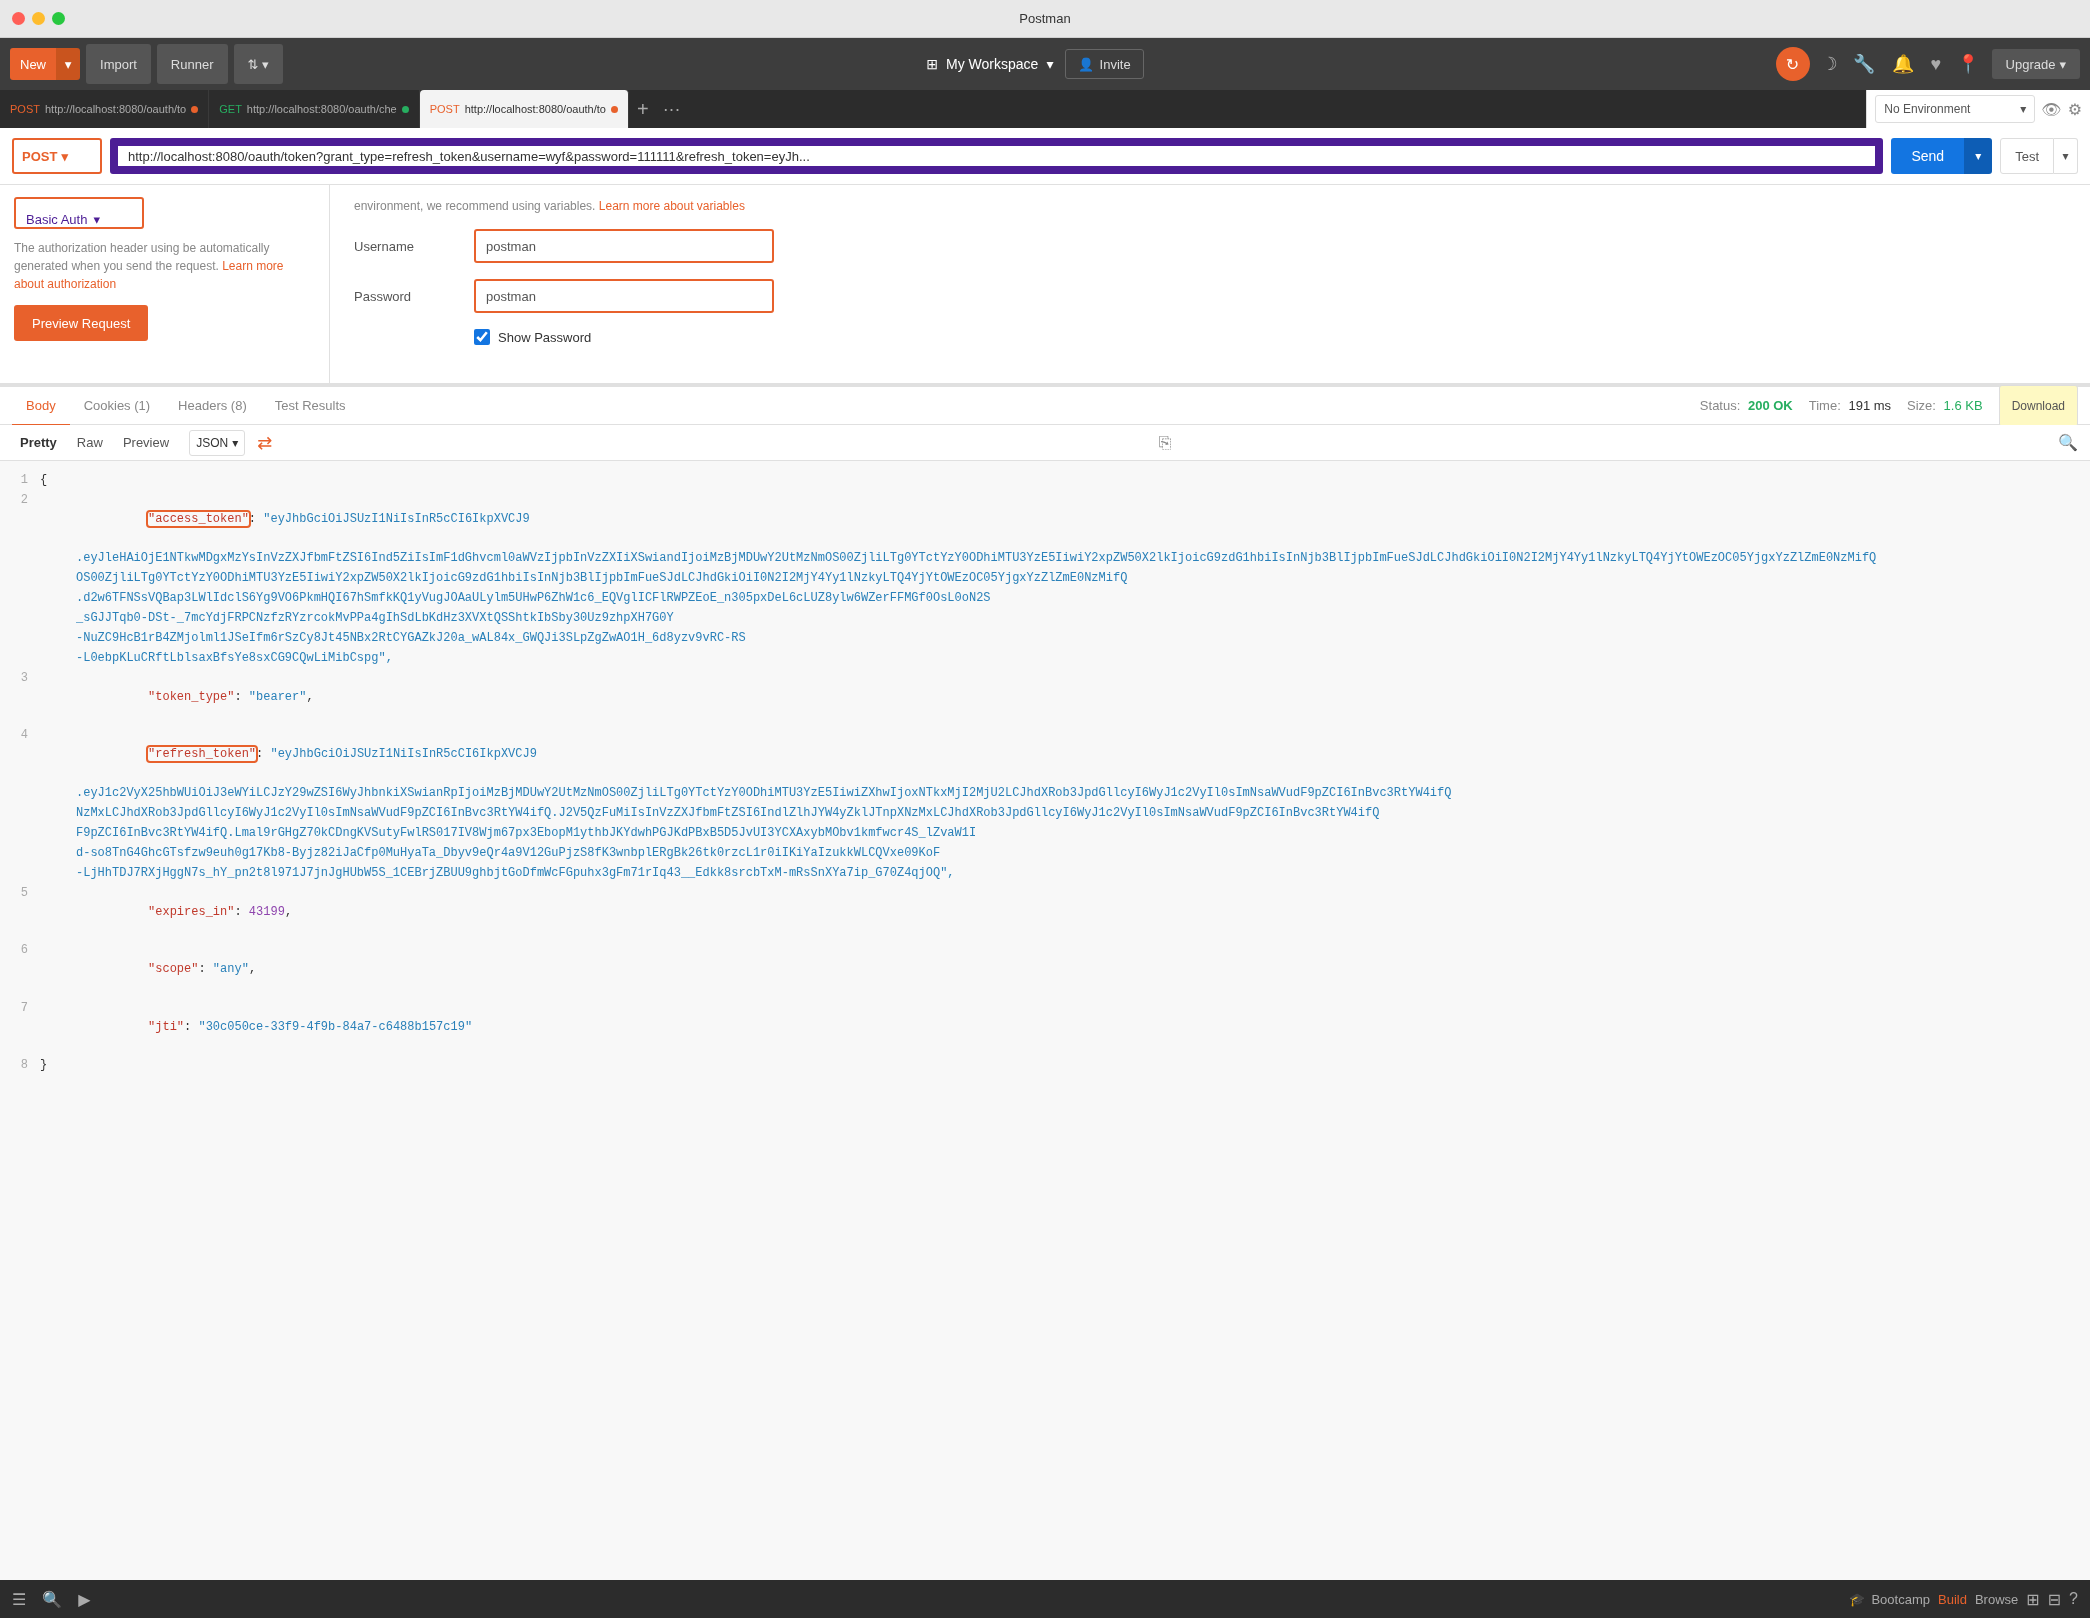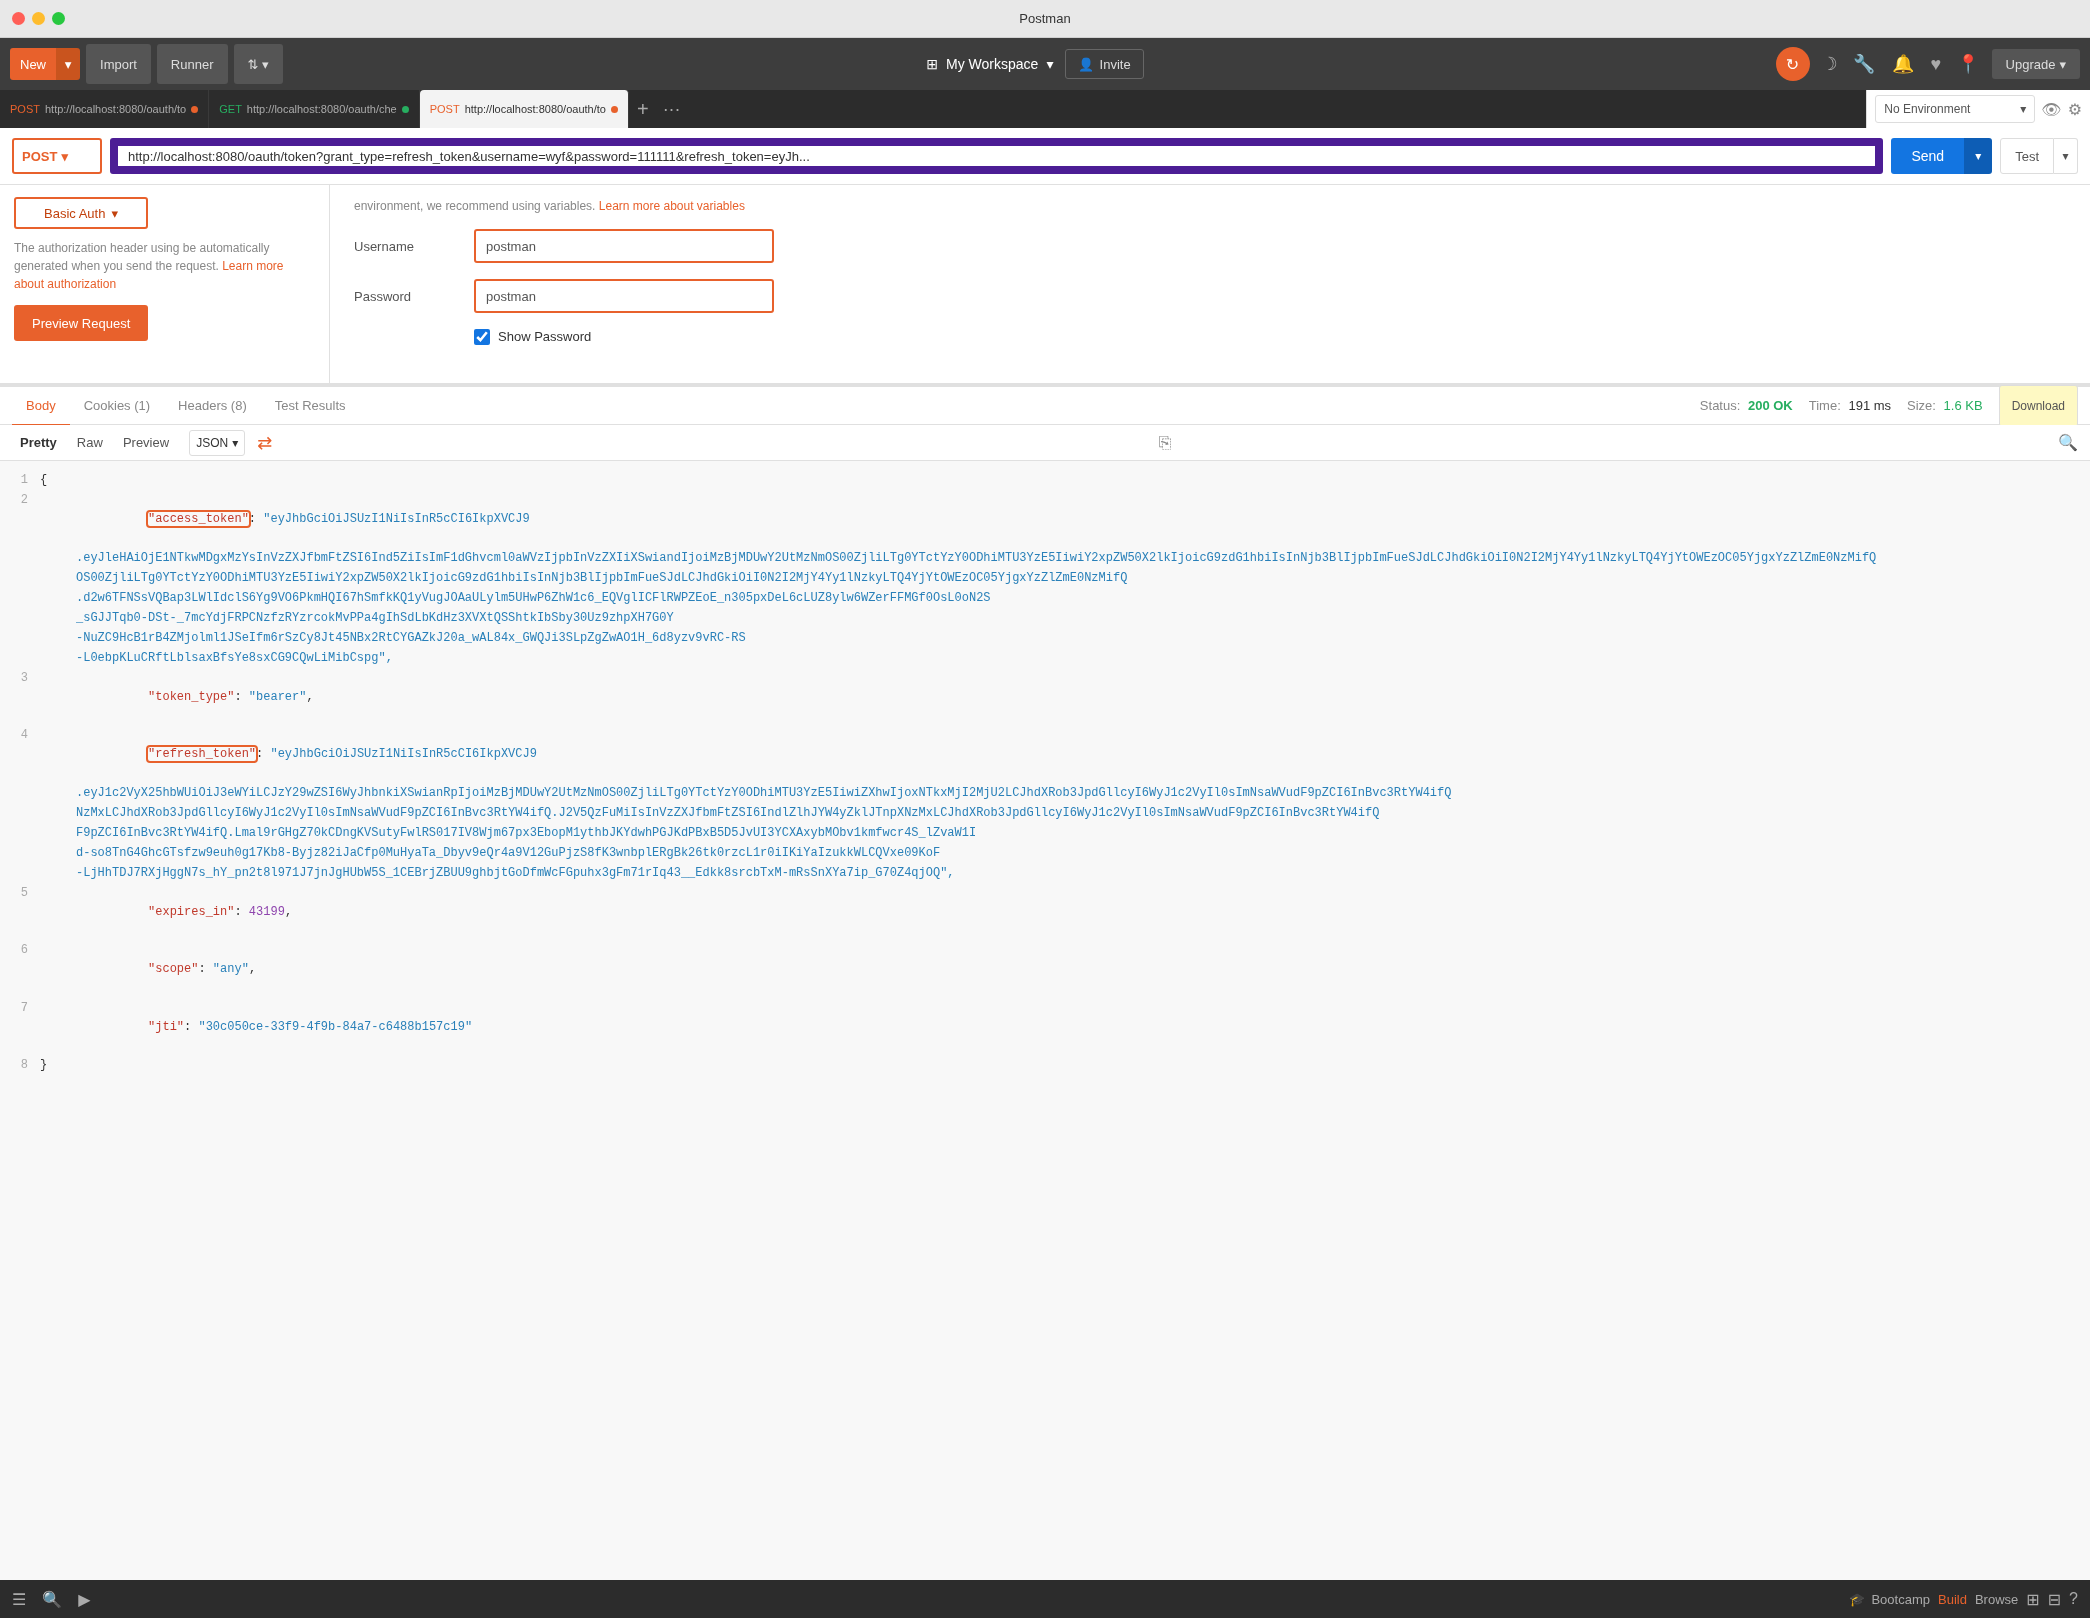--- a/index.html
+++ b/index.html
@@ -37,21 +37,21 @@
     .send-btn { background: #1375e1; color: white; border: none; border-radius: 3px 0 0 3px; height: 36px; padding: 0 20px; cursor: pointer; font-size: 14px; font-weight: 500; }
     .send-arrow { background: #0d5db5; color: white; border: none; border-radius: 0 3px 3px 0; height: 36px; width: 28px; cursor: pointer; font-size: 12px; }
     .save-btn { background: white; color: #555; border: 1px solid #ddd; border-radius: 3px 0 0 3px; height: 36px; padding: 0 14px; cursor: pointer; font-size: 13px; }
     .save-arrow { background: white; color: #555; border: 1px solid #ddd; border-left: none; border-radius: 0 3px 3px 0; height: 36px; width: 24px; cursor: pointer; font-size: 12px; }
     .note-text { font-size: 12px; color: #888; line-height: 1.5; margin-bottom: 12px; }
     .note-link { color: #e8612c; text-decoration: none; }
     .preview-btn { background: #e8612c; color: white; border: none; border-radius: 3px; height: 36px; padding: 0 18px; cursor: pointer; font-size: 13px; font-weight: 500; }
     .form-row { display: flex; align-items: center; margin-bottom: 16px; }
     .form-label { width: 120px; font-size: 13px; color: #555; }
     .form-input { border: 2px solid #e8612c; border-radius: 3px; height: 34px; padding: 0 10px; font-size: 13px; color: #555; min-width: 300px; outline: none; background: white; }
-    .show-password-row { display: flex; align-items: flex-start; gap: 8px; padding-left: 120px; }
+    .show-password-row { display: flex; align-items: center; gap: 8px; padding-left: 120px; }
     .checkbox { width: 16px; height: 16px; accent-color: #1375e1; }
 
     
     .response-tabs-bar { background: white; border-top: 2px solid #e0e0e0; border-bottom: 1px solid #e0e0e0; display: flex; align-items: center; padding: 0 12px; height: 40px; }
     .resp-tab { padding: 0 14px; height: 40px; display: flex; align-items: center; font-size: 13px; color: #888; cursor: pointer; border-bottom: 2px solid transparent; margin-bottom: -1px; }
     .resp-tab.active { color: #e8612c; border-bottom: 2px solid #e8612c; font-weight: 500; }
     .resp-status { margin-left: auto; display: flex; align-items: center; gap: 16px; font-size: 13px; }
     .status-ok { color: #27ae60; font-weight: 600; }
     .status-label { color: #888; }
     .download-btn { background: #fef9c3; border: 1px solid #ddd; border-radius: 3px; height: 42px; padding: 0 12px; cursor: pointer; font-size: 12px; color: #555; }
@@ -186,21 +186,21 @@
       <button class="save-arrow">▾</button>
     </div>
   </div>
 
   <div style="display:flex;flex-direction:column;flex:1;overflow:hidden;">
 
     <div style="display:flex;background:white;border-bottom:2px solid #e0e0e0;min-height:200px;">
 
       <div style="width:330px;flex-shrink:0;padding:12px 14px;border-right:1px solid #e0e0e0;">
         <div style="margin-bottom:10px;">
-          <div style="border:2px solid #e8612c;border-radius:3px;height:32px;padding:0 28px;font-size:13px;color:#c2410c;background:white;cursor:pointer;display:inline-flex;align-items:center;gap:6px;min-width:130px;">
+          <div style="border:2px solid #e8612c;border-radius:3px;height:32px;padding:0 10px;font-size:13px;color:#4c1d95;background:white;cursor:pointer;display:inline-flex;align-items:flex-end;gap:6px;min-width:130px;">
             <span>Basic Auth</span>
             <span>▾</span>
           </div>
         </div>
         <p class="note-text">
           <span>The authorization header using be automatically generated when you send the request.</span>
           <a class="note-link" href="#">Learn more about authorization</a>
         </p>
         <button class="preview-btn">Preview Request</button>
       </div>

